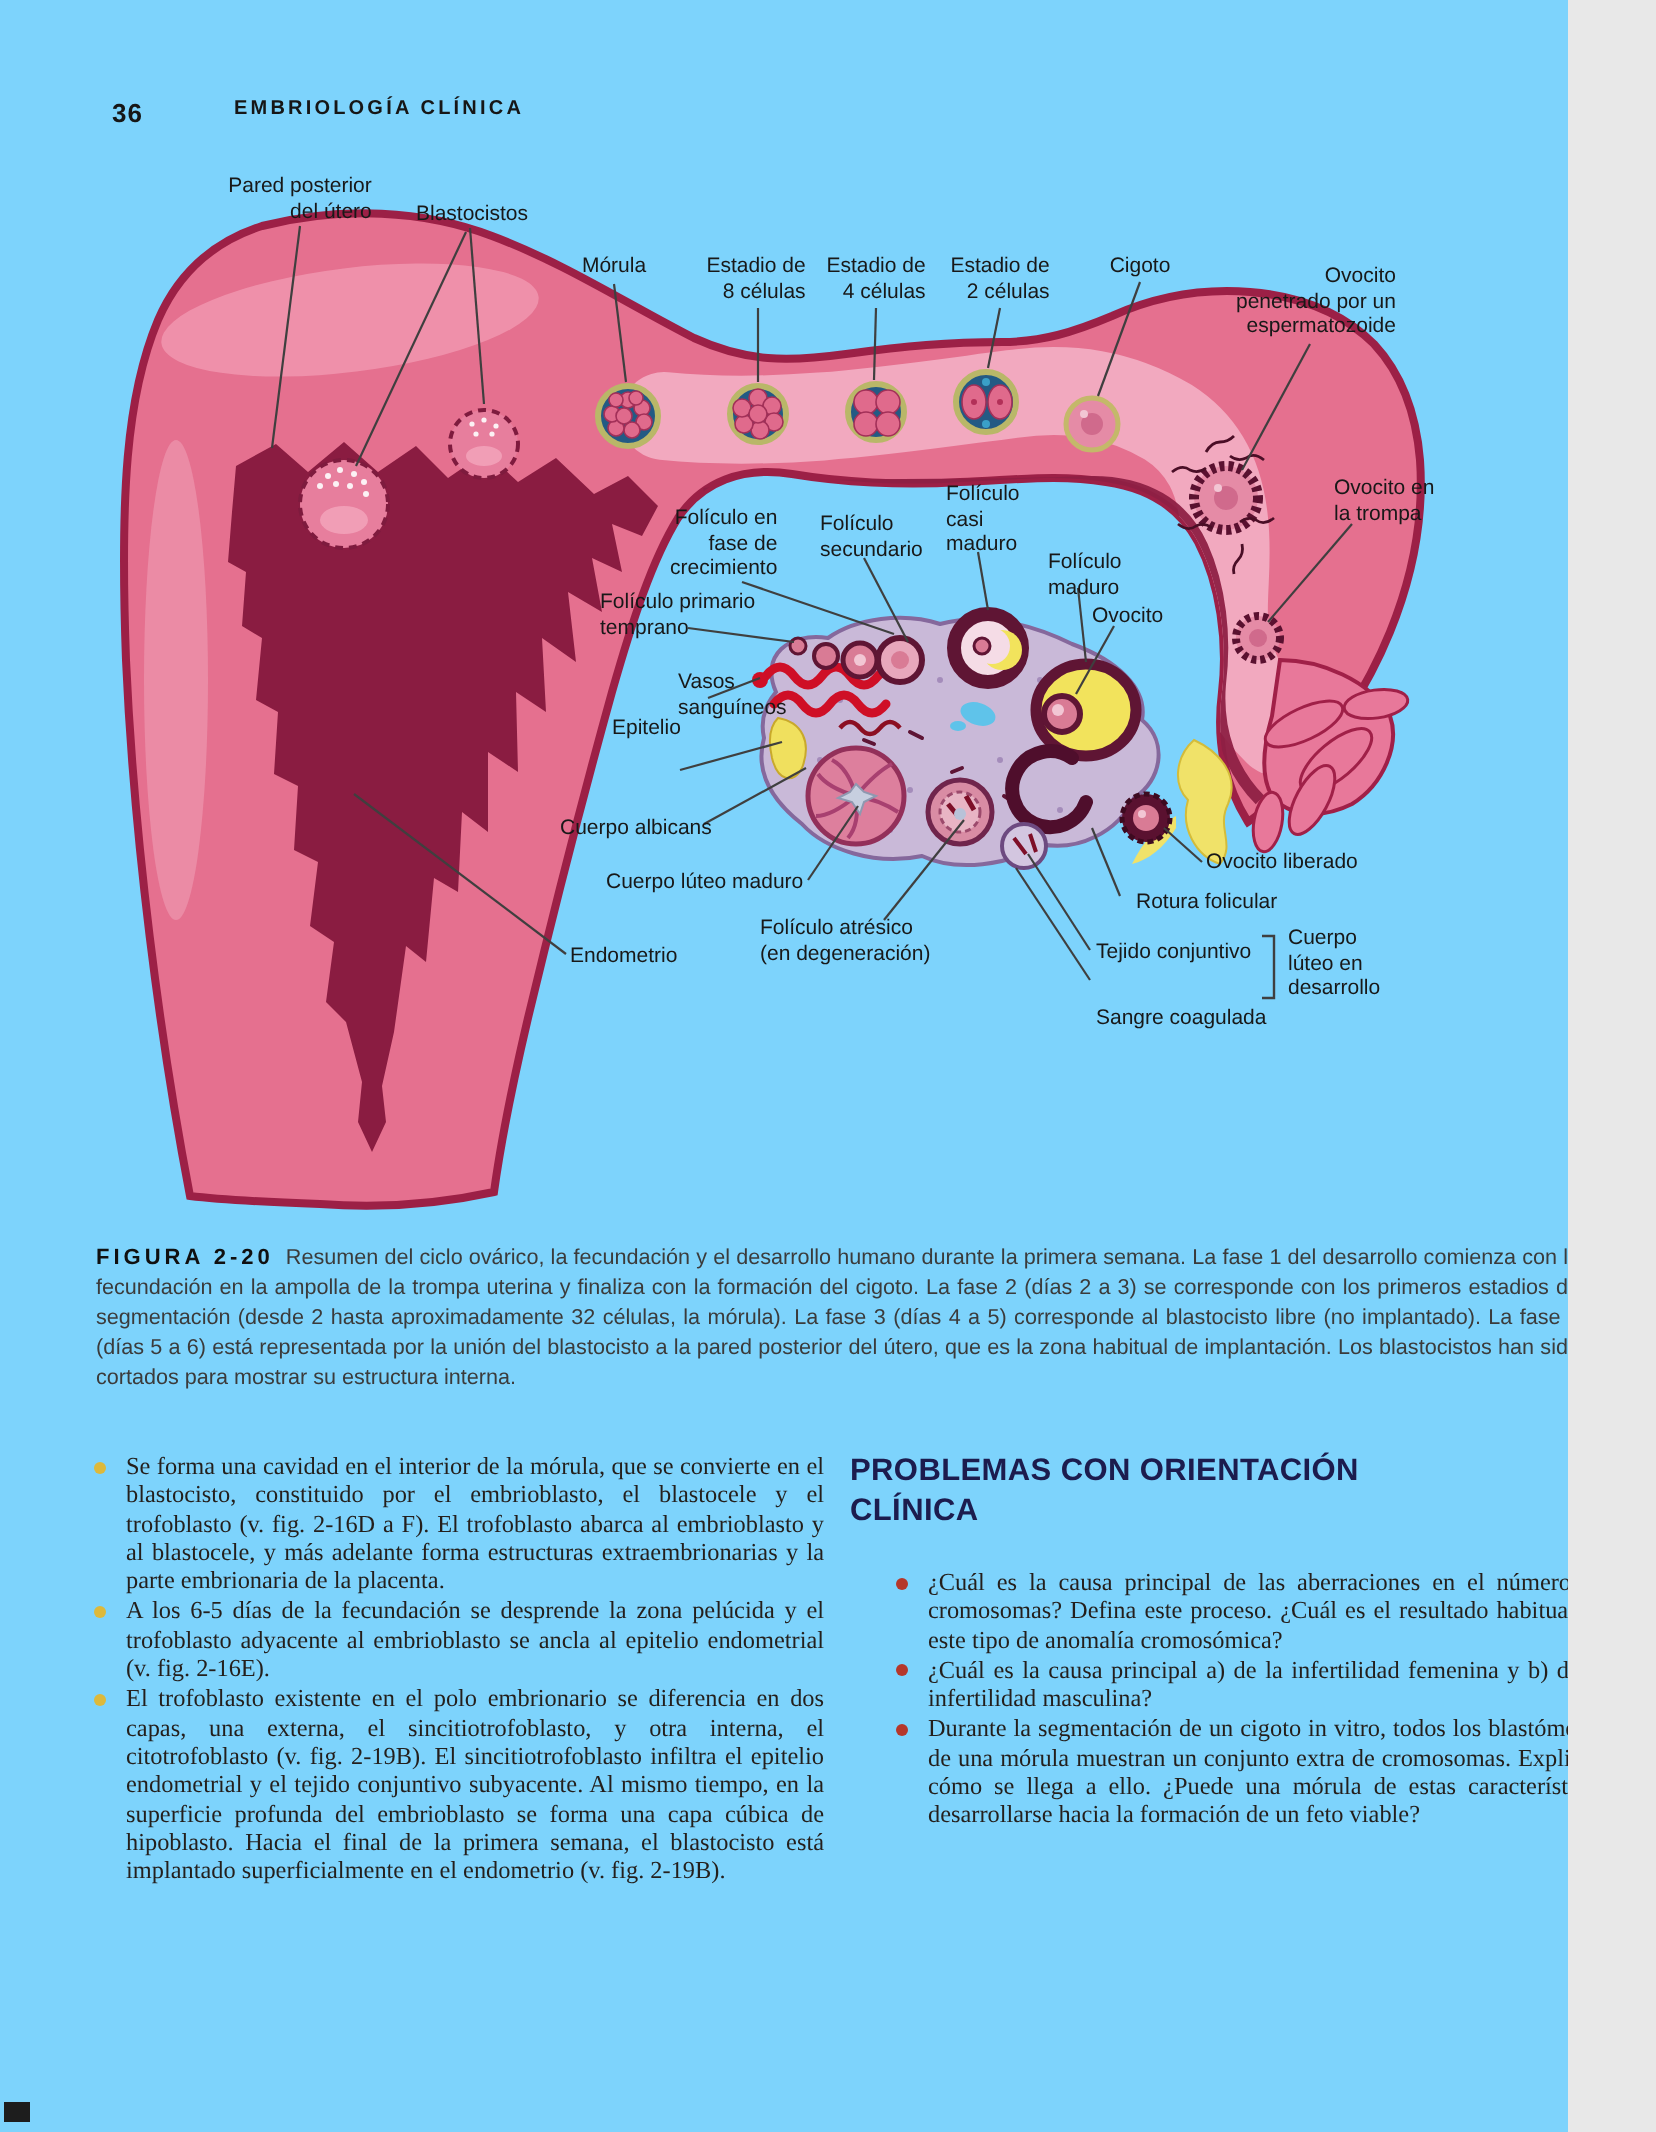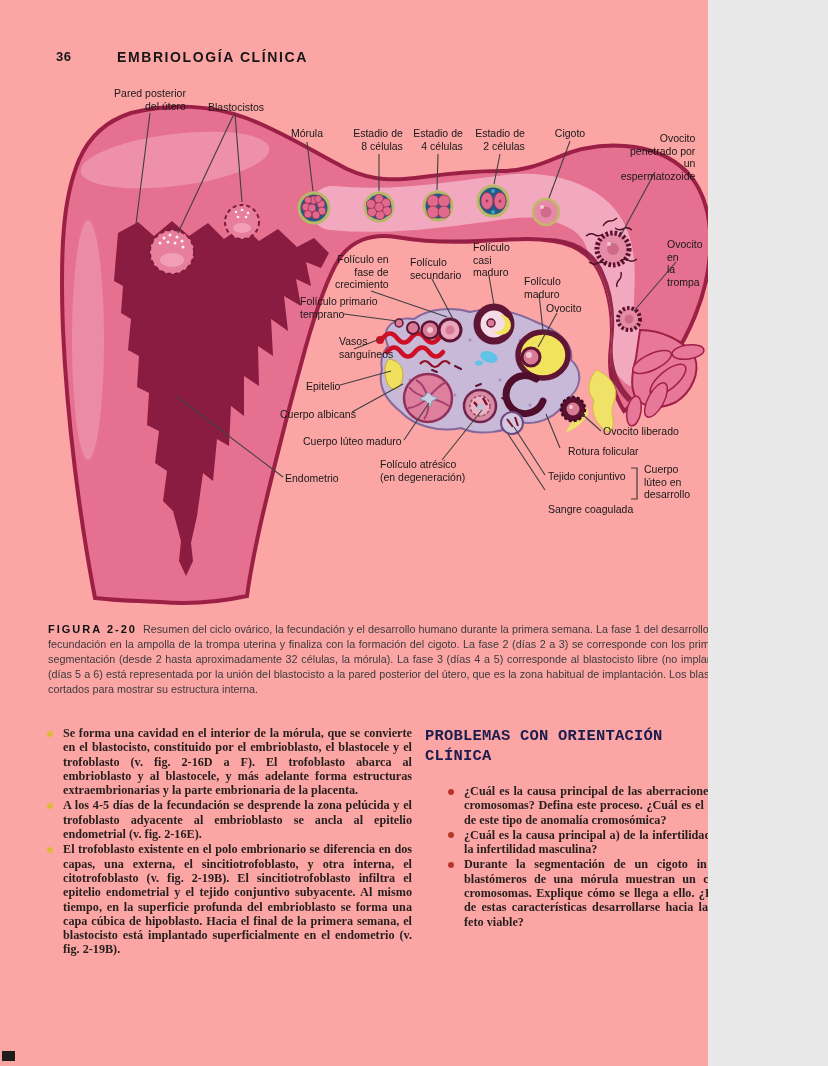--- a/index.html
+++ b/index.html
@@ -1,36 +1,36 @@
 <!DOCTYPE html>
 <html><head>
 <meta charset="utf-8">
 <style>
   html,body{margin:0;padding:0;background:#e8e8e8;}
-  #page{position:relative;width:708px;height:1066px;background:#fca5a5;overflow:hidden;
+  #page{position:relative;width:784px;height:1066px;background:#7dd3fc;overflow:hidden;
         font-family:"Liberation Sans",sans-serif;}
   .hdr-num{position:absolute;left:56px;top:49px;font-size:13px;font-weight:bold;color:#161616;letter-spacing:.5px;}
-  .hdr-title{position:absolute;left:117px;top:49px;font-size:14px;font-weight:bold;color:#161616;letter-spacing:1.6px;}
+  .hdr-title{position:absolute;left:117px;top:49px;font-size:10px;font-weight:bold;color:#161616;letter-spacing:1.6px;}
   #fig-svg{position:absolute;left:0;top:85px;}
   .dlabel{position:absolute;font-size:10.5px;line-height:12.5px;color:#181818;white-space:pre-line;
           font-family:"Liberation Sans",sans-serif;}
   .dlabel.c{transform:translateX(-50%);text-align:right;}
   .caption{position:absolute;left:48px;top:611px;width:742px;font-size:10.8px;line-height:15px;
            color:#3b3b3b;text-align:justify;}
   .caption b{color:#101010;letter-spacing:2px;font-size:11px;margin-right:6px;}
   .col{position:absolute;top:726px;font-family:"Liberation Serif",serif;font-size:12.2px;
        line-height:14.3px;color:#241f1c;}
   #col-left{left:46px;width:366px;}
   #col-right{left:425px;width:378px;}
-  .bullet{position:relative;padding-left:17px;text-align:justify;margin-bottom:1px;font-weight:bold;}
+  .bullet{position:relative;padding-left:17px;text-align:justify;margin-bottom:1px;}
   .bullet::before{content:'';position:absolute;left:1px;top:4.5px;width:6px;height:6px;border-radius:50%;}
   #col-left .bullet::before{background:#ddb93b;}
   #col-right .bullet::before{background:#b5372b;}
   #col-right .bullets{margin-left:22px;margin-top:18px;}
-  .prob-heading{font-family:Liberation Mono, monospace;font-size:15.5px;font-weight:bold;
+  .prob-heading{font-family:Liberation Sans, sans-serif;font-size:15.5px;font-weight:bold;
                 color:#1c1c4e;line-height:20px;width:310px;letter-spacing:.2px;}
   .artifact{position:absolute;background:#1d1d1d;}
 </style>
 </head>
 <body>
 
 <div id="page">
 
   <div class="hdr-num">36</div>
   <div class="hdr-title">EMBRIOLOGÍA CLÍNICA</div>
@@ -341,41 +341,41 @@
   <div class="dlabel" style="left:473px;top:241px;">Folículo
 casi
 maduro</div>
   <div class="dlabel" style="left:524px;top:275px;">Folículo
 maduro</div>
   <div class="dlabel" style="left:546px;top:302px;">Ovocito</div>
   <div class="dlabel" style="left:300px;top:295px;">Folículo primario
 temprano</div>
   <div class="dlabel" style="left:303px;top:335px;margin-left:36px;">Vasos
 sanguíneos</div>
-  <div class="dlabel" style="left:306px;top:380px;">Epitelio</div>
+  <div class="dlabel" style="left:306px;top:358px;">Epitelio</div>
   <div class="dlabel" style="left:280px;top:408px;">Cuerpo albicans</div>
   <div class="dlabel" style="left:303px;top:435px;">Cuerpo lúteo maduro</div>
   <div class="dlabel" style="left:380px;top:458px;">Folículo atrésico
 (en degeneración)</div>
   <div class="dlabel" style="left:285px;top:472px;">Endometrio</div>
   <div class="dlabel" style="left:603px;top:425px;">Ovocito liberado</div>
   <div class="dlabel" style="left:547px;top:445px;margin-left:21px;">Rotura folicular</div>
   <div class="dlabel" style="left:548px;top:470px;">Tejido conjuntivo</div>
   <div class="dlabel" style="left:548px;top:486px;margin-top:17px;">Sangre coagulada</div>
   <div class="dlabel" style="left:644px;top:463px;">Cuerpo
 lúteo en
 desarrollo</div>
 
   <p class="caption">
     <b>FIGURA 2-20</b><span>Resumen del ciclo ovárico, la fecundación y el desarrollo humano durante la primera semana. La fase 1 del desarrollo comienza con la fecundación en la ampolla de la trompa uterina y finaliza con la formación del cigoto. La fase 2 (días 2 a 3) se corresponde con los primeros estadios de segmentación (desde 2 hasta aproximadamente 32 células, la mórula). La fase 3 (días 4 a 5) corresponde al blastocisto libre (no implantado). La fase 4 (días 5 a 6) está representada por la unión del blastocisto a la pared posterior del útero, que es la zona habitual de implantación. Los blastocistos han sido cortados para mostrar su estructura interna.</span>
   </p>
 
   <div id="col-left" class="col">
     <div class="bullet">Se forma una cavidad en el interior de la mórula, que se convierte en el blastocisto, constituido por el embrioblasto, el blastocele y el trofoblasto (v. fig. 2-16D a F). El trofoblasto abarca al embrioblasto y al blastocele, y más adelante forma estructuras extraembrionarias y la parte embrionaria de la placenta.</div>
-    <div class="bullet">A los 4-5 días de la fecundación se desprende la zona pelúcida y el trofoblasto adyacente al embrioblasto se ancla al epitelio endometrial (v. fig. 2-16E).</div>
+    <div class="bullet">A los 6-5 días de la fecundación se desprende la zona pelúcida y el trofoblasto adyacente al embrioblasto se ancla al epitelio endometrial (v. fig. 2-16E).</div>
     <div class="bullet">El trofoblasto existente en el polo embrionario se diferencia en dos capas, una externa, el sincitiotrofoblasto, y otra interna, el citotrofoblasto (v. fig. 2-19B). El sincitiotrofoblasto infiltra el epitelio endometrial y el tejido conjuntivo subyacente. Al mismo tiempo, en la superficie profunda del embrioblasto se forma una capa cúbica de hipoblasto. Hacia el final de la primera semana, el blastocisto está implantado superficialmente en el endometrio (v. fig. 2-19B).</div>
   </div>
 
   <div id="col-right" class="col">
     <div class="prob-heading">PROBLEMAS CON ORIENTACIÓN CLÍNICA</div>
     <div class="bullets">
       <div class="bullet">¿Cuál es la causa principal de las aberraciones en el número de cromosomas? Defina este proceso. ¿Cuál es el resultado habitual de este tipo de anomalía cromosómica?</div>
       <div class="bullet">¿Cuál es la causa principal a) de la infertilidad femenina y b) de la infertilidad masculina?</div>
       <div class="bullet">Durante la segmentación de un cigoto in vitro, todos los blastómeros de una mórula muestran un conjunto extra de cromosomas. Explique cómo se llega a ello. ¿Puede una mórula de estas características desarrollarse hacia la formación de un feto viable?</div>
     </div>

